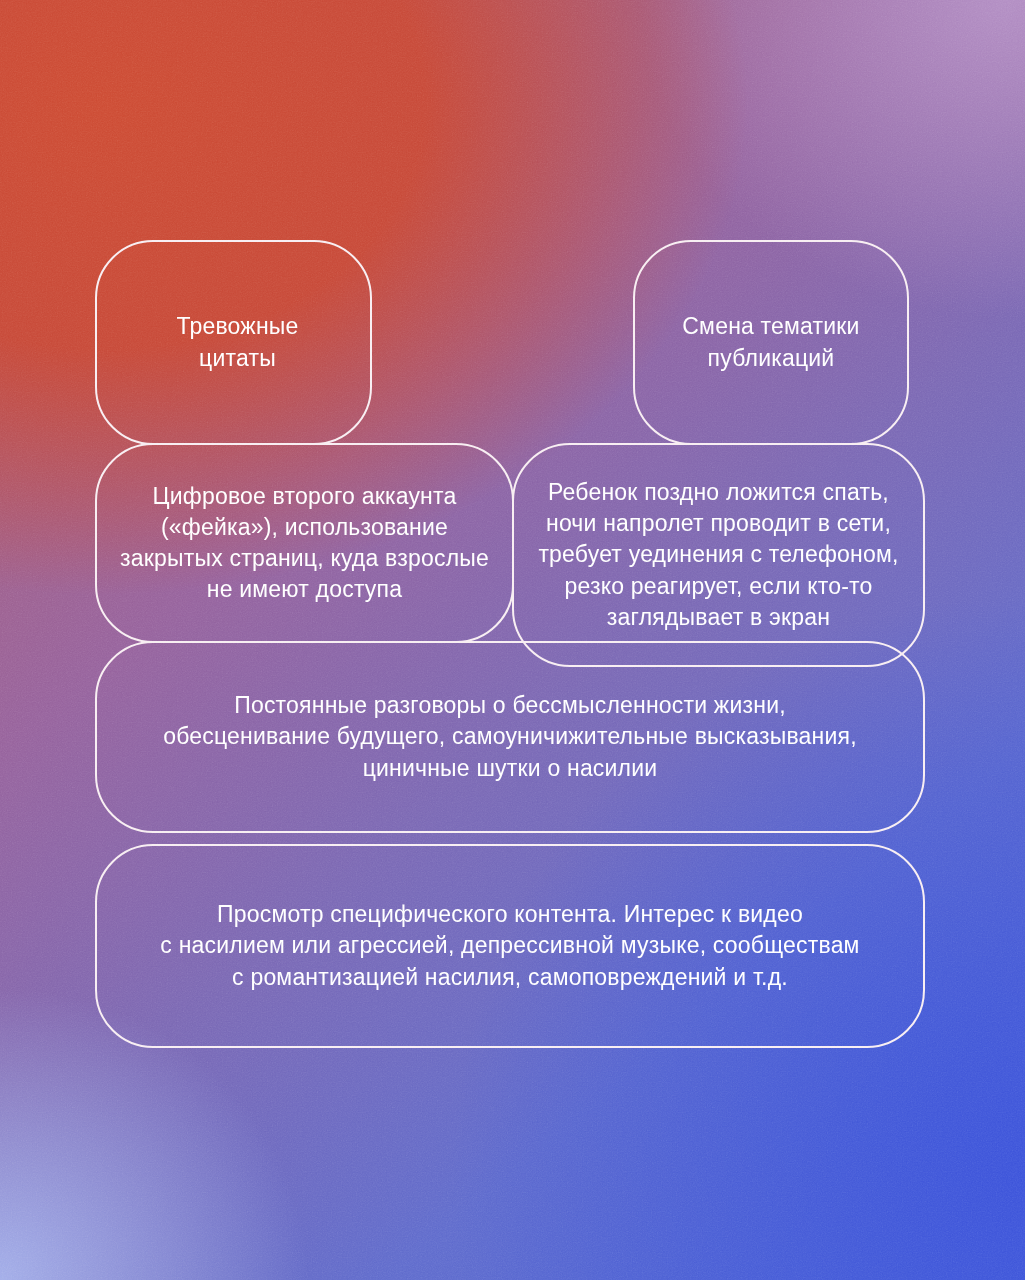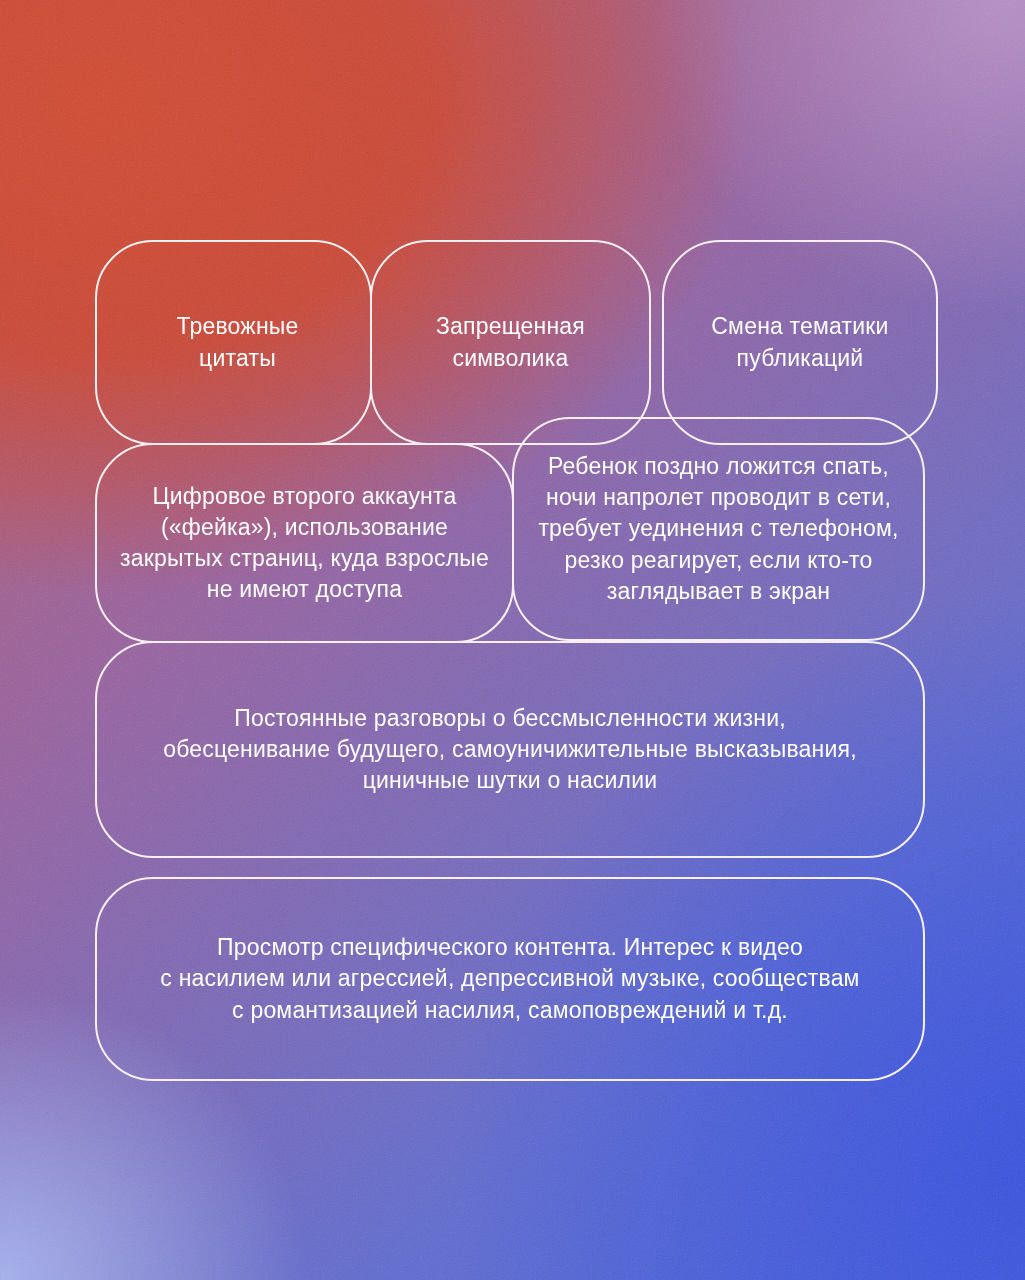--- a/index.html
+++ b/index.html
@@ -24,40 +24,36 @@
   }
   .card{
     position:absolute;box-sizing:border-box;
     border:2.5px solid #f8eef2;border-radius:58px;
     display:flex;align-items:center;justify-content:center;
     color:#ffffff;text-align:center;z-index:4;
   }
   .card span{white-space:pre-line;font-size:23px;line-height:1.35;letter-spacing:.2px;}
   .card-1{left:95px;  top:240px; width:277px; height:205px;padding-left:8px;}
   .card-2{left:370px; top:240px; width:281px; height:205px;}
-  .card-3{left:662px; top:240px; width:276px; height:205px;}
+  .card-3{left:633px; top:240px; width:276px; height:205px;}
   .card-4{left:95px;  top:443px; width:419px; height:200px;}
-  .card-5{left:512px; top:417px; width:413px; height:224px;}
-  .card-6{left:95px;  top:641px; width:830px; height:217px;}
-  .card-7{left:95px;  top:844px; width:830px; height:204px;margin-top:33px;}
+  .card-5{left:512px; top:443px; width:413px; height:224px;}
+  .card-6{left:95px;  top:641px; width:830px; height:192px;}
+  .card-7{left:95px;  top:844px; width:830px; height:204px;}
   .footer{position:absolute;left:0;top:1095px;width:1025px;height:150px;z-index:5;}
 </style>
 </head>
 <body>
 
 <div class="page">
 
 
   <div class="card card-1">
     <span>Тревожные
 цитаты</span>
-  </div>
-  <div class="card card-2">
-    <span>Запрещенная
-символика</span>
   </div>
   <div class="card card-3">
     <span>Смена тематики
 публикаций</span>
   </div>
   <div class="card card-4">
     <span>Цифровое второго аккаунта
 («фейка»), использование
 закрытых страниц, куда взрослые
 не имеют доступа</span>

